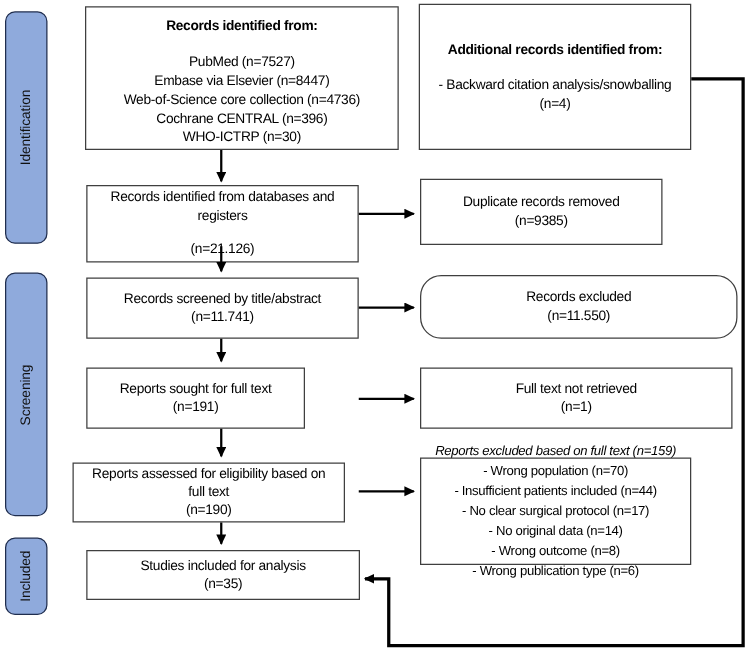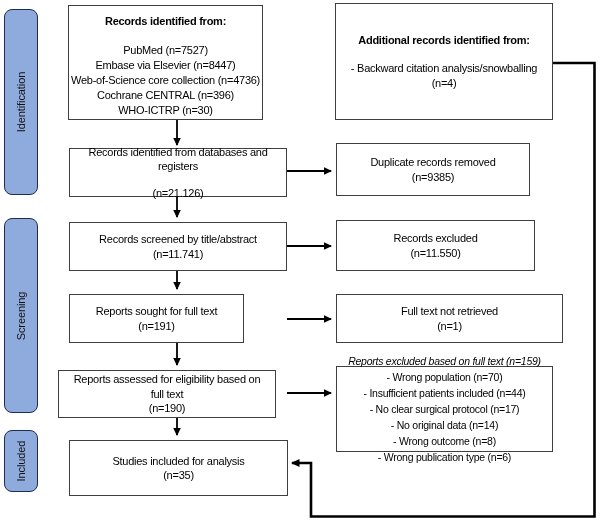--- a/index.html
+++ b/index.html
@@ -51,37 +51,37 @@
     text-align: center;
     display: flex;
     flex-direction: column;
     align-items: center;
     justify-content: center;
     padding: 2px 8px;
   }
   .box .title { font-weight: bold; }
   .box .nowrap { white-space: nowrap; }
 
-  #box-records-identified { left: 68px;  top: 5px;   width: 195px; height: 115px; justify-content: flex-start; padding-top: 8px; }
+  #box-records-identified { left: 68px;  top: 5px;   width: 251px; height: 115px; justify-content: flex-start; padding-top: 8px; }
   #box-records-identified .title { margin-bottom: 14px; }
   #box-records-identified .src { line-height: 15px; }
 
   #box-additional-records { left: 335px; top: 3px;   width: 218px; height: 117px; }
   #box-additional-records .title { margin-bottom: 14px; text-align: right; }
 
-  #box-databases-registers { left: 69px;  top: 148px; width: 218px; height: 49px; gap: 12px; }
+  #box-databases-registers { left: 69px;  top: 148px; width: 218px; height: 62px; gap: 12px; }
   #box-duplicates-removed  { left: 336px; top: 143px; width: 194px; height: 53px; }
   #box-screened            { left: 69px;  top: 222px; width: 218px; height: 49px; }
-  #box-records-excluded    { left: 336px; top: 220px; width: 199px; height: 51px; }
+  #box-records-excluded    { left: 336px; top: 220px; width: 254px; height: 51px; border-radius: 17px; }
   #box-sought-full-text    { left: 69px;  top: 294px; width: 175px; height: 49px; }
-  #box-not-retrieved       { left: 336px; top: 294px; width: 227px; height: 49px; }
+  #box-not-retrieved       { left: 336px; top: 294px; width: 250px; height: 49px; }
   #box-assessed            { left: 58px;  top: 370px; width: 218px; height: 48px; }
   #box-reports-excluded    { left: 336px; top: 366px; width: 217px; height: 86px; font-size: 10.5px; line-height: 16px; padding: 2px 2px; }
   #box-reports-excluded .title-italic { font-style: italic; white-space: nowrap; }
-  #box-included            { left: 69px;  top: 440px; width: 219px; height: 56px; }
+  #box-included            { left: 69px;  top: 440px; width: 219px; height: 40px; }
 
   
   #connectors {
     position: absolute;
     left: 0; top: 0;
     width: 600px; height: 526px;
     pointer-events: none;
   }
   #connectors .thin  { stroke: var(--arrow-color, #000); stroke-width: 1.8px; fill: none; }
   #connectors .thick { stroke: var(--arrow-color, #000); stroke-width: 2.6px; fill: none; }

